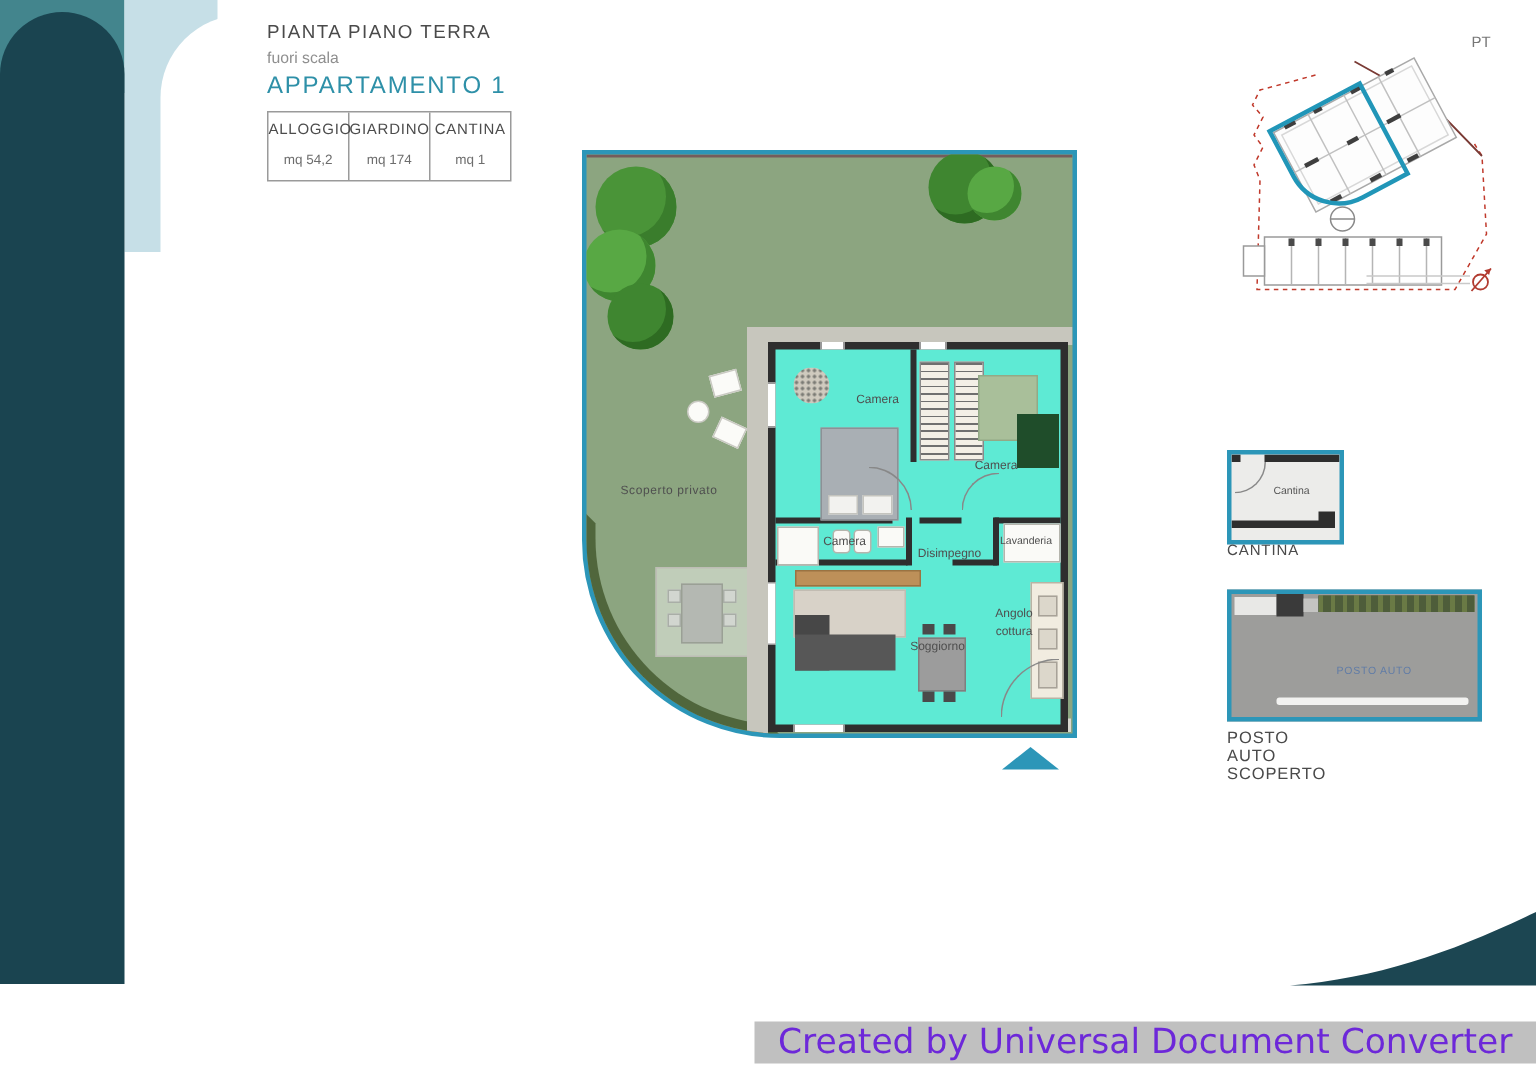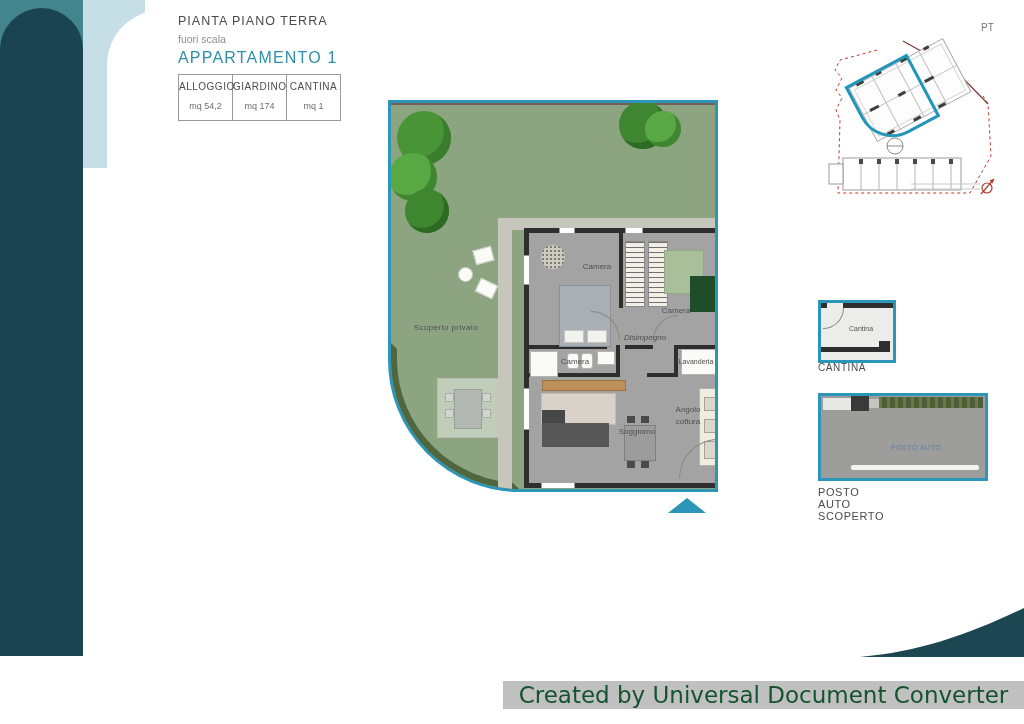--- a/index.html
+++ b/index.html
@@ -33,22 +33,22 @@
          border:8px solid transparent;border-left-color:#50663c;border-bottom-color:#50663c;
          border-bottom-left-radius:132px;}
   .patio{background:#c7c6bd;}
   .garden-label{font-size:8px;color:#5c6b54;letter-spacing:.4px;}
   .lounger{background:#fbfbf8;border:1px solid #c9c9c2;width:17px;height:13px;}
   .garden-table-round{width:13px;height:13px;border-radius:50%;background:#fbfbf8;border:1px solid #c9c9c2;}
   .pergola{background:rgba(255,255,255,.45);border:1px solid #bdbdb5;}
   .pergola-table{background:#b4b8b2;border:1px solid #9aa095;}
   .pergola-chair{width:7px;height:7px;background:#d2d6d0;border:1px solid #a9aea7;}
 
-  .apartment{left:121px;top:125px;width:200px;height:260px;background:#a3a3a3;
-             border:5px solid #2e2e2e;box-sizing:border-box;margin-left:12px;}
+  .apartment{left:121px;top:125px;width:200px;height:260px;background:#5eead4;
+             border:5px solid #2e2e2e;box-sizing:border-box;}
   .wall{background:#2e2e2e;}
   .hatch{background:#f3efe6 repeating-linear-gradient(180deg,#6f6f6f 0 1px,transparent 1px 5px);
          border:1px solid #8a8a8a;}
   .room-label{font-size:8px;color:#4f4f4f;white-space:nowrap;transform:translate(-50%,-50%);}
   .rug-dots{width:24px;height:24px;border-radius:50%;
             background:#cfcabe radial-gradient(#7b7b75 1px,transparent 1.2px);background-size:4px 4px;}
   .bed{background:#a9afb4;border:1px solid #8c9196;}
   .pillow{background:#f2f2ef;border:1px solid #c4c4be;}
   .rug-green{background:#a9bf9a;border:1px solid #93a986;}
   .bed-green{background:#1f4d2a;}
@@ -74,21 +74,21 @@
   .caption{font-size:10px;letter-spacing:.6px;color:#4a4a4a;}
   .cantina-label{font-size:7px;color:#555;}
   .parking-box{left:818px;top:393px;width:170px;height:88px;border:3px solid #2c96b8;
                background:#9d9d9b;box-sizing:border-box;overflow:hidden;}
   .park-hedge{background:#4e5d3a repeating-linear-gradient(90deg,#6a7a45 0 3px,#4e5d3a 3px 8px);}
   .park-text{font-size:7px;color:#5b79a8;letter-spacing:.5px;opacity:.9;}
   .park-line{background:#f2f2f0;border-radius:2px;}
 
   
   .watermark{left:503px;top:681px;width:521px;height:28px;background:#c0c0c0;
-             color:#14532d;font-family:"DejaVu Sans",sans-serif;font-size:23px;
+             color:#6d28d9;font-family:"DejaVu Sans",sans-serif;font-size:23px;
              line-height:28px;text-align:center;white-space:nowrap;}
 </style>
 </head>
 <body>
 
 <div id="page">
 
   <div class="abs decor-mid"></div>
   <div class="abs decor-light"></div>
   <div class="abs decor-white-arc"></div>
@@ -197,21 +197,21 @@
 
       <div class="abs win-v" style="left:-5px;top:22px;width:5px;height:30px;"></div>
       <div class="abs win-v" style="left:-5px;top:155px;width:5px;height:42px;"></div>
       <div class="abs win-h" style="left:12px;bottom:-5px;width:34px;height:5px;"></div>
       <div class="abs win-h" style="left:30px;top:-5px;width:16px;height:5px;"></div>
       <div class="abs win-h" style="left:96px;top:-5px;width:18px;height:5px;"></div>
 
       <span class="abs room-label" style="left:68px;top:33px;">Camera</span>
       <span class="abs room-label" style="left:147px;top:77px;">Camera</span>
       <span class="abs room-label" style="left:46px;top:128px;">Camera</span>
-      <span class="abs room-label" style="left:116px;top:104px;font-style:italic;">Disimpegno</span>
+      <span class="abs room-label" style="left:116px;top:136px;">Disimpegno</span>
       <span class="abs room-label" style="left:167px;top:128px;font-size:7px;">Lavanderia</span>
       <span class="abs room-label" style="left:108px;top:198px;">Soggiorno</span>
       <span class="abs room-label" style="left:159px;top:176px;">Angolo</span>
       <span class="abs room-label" style="left:159px;top:188px;">cottura</span>
     </div>
   </div>
 
   <div class="abs entry-arrow"></div>
 
   <svg class="abs site-map" viewBox="0 0 200 195">

